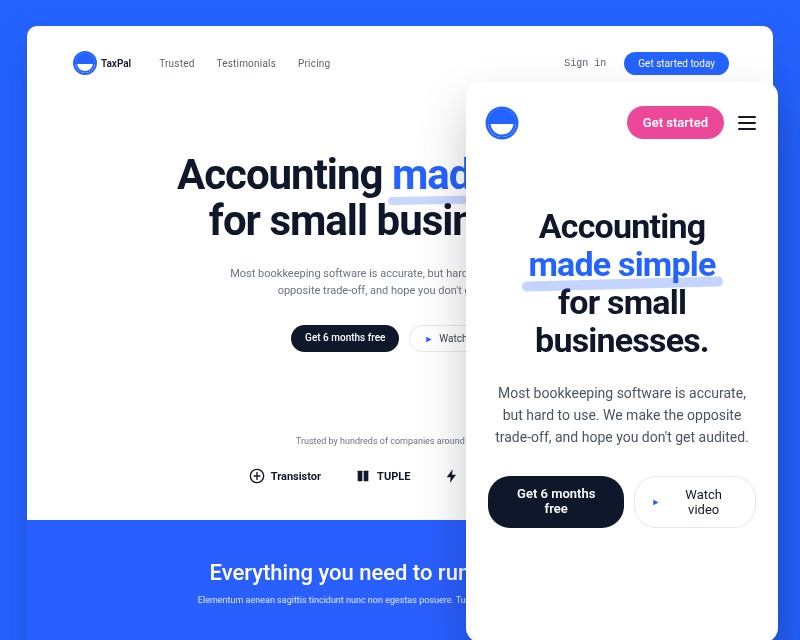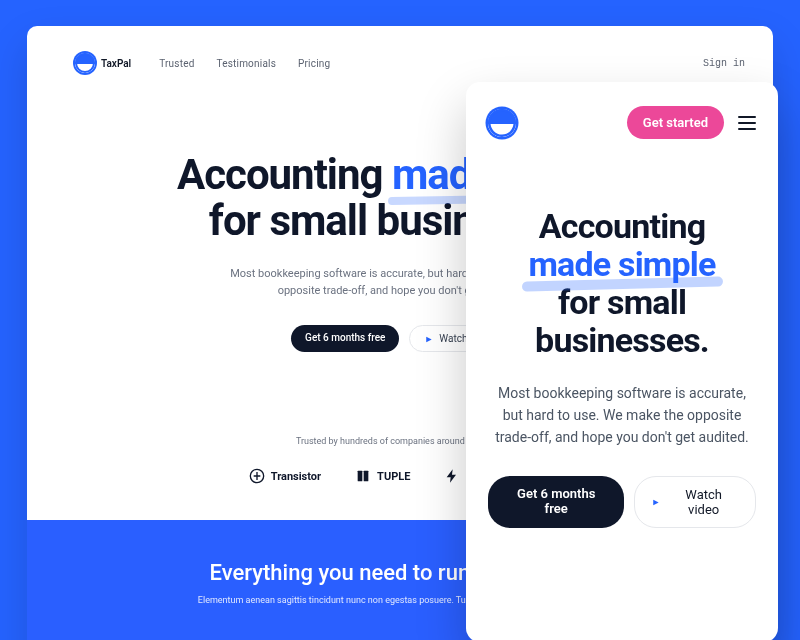--- a/index.html
+++ b/index.html
@@ -21,21 +21,21 @@
     background: #ffffff;
     border-radius: 10px;
     box-shadow: 0 18px 40px rgba(0,0,0,0.15);
     overflow: hidden;
     min-height: 700px;
   }
   .desktop-header {
     display: flex;
     align-items: center;
     justify-content: space-between;
-    padding: 18px 28px 0 48px;
+    padding: 18px 44px 0 48px;
     height: 56px;
   }
   .dh-left { display: flex; align-items: center; gap: 28px; }
   .dh-nav  { display: flex; gap: 22px; }
   .dh-nav a { font-size: 10px; color: #5b6270; letter-spacing: .2px; }
   .dh-right { display: flex; align-items: center; gap: 18px; }
   .dh-signin { font-size: 10px; color: #5b6270; font-family: Liberation Mono, monospace; }
   .dh-cta {
     background: #2563ff;
     color: #fff;
@@ -129,20 +129,21 @@
         <span>TaxPal</span>
       </div>
       <nav class="dh-nav">
         <a>Trusted</a>
         <a>Testimonials</a>
         <a>Pricing</a>
       </nav>
     </div>
     <div class="dh-right">
       <a class="dh-signin">Sign in</a>
+      <a class="dh-cta">Get started today</a>
     </div>
   </div>
 
   <div class="desktop-hero">
     <h1 class="hero-title">
       <span>Accounting </span><span class="hero-highlight">made simple</span><br>
       <span>for small businesses.</span>
     </h1>
     <p class="hero-sub">Most bookkeeping software is accurate, but hard to use. We make the opposite trade-off, and hope you don't get audited.</p>
     <div class="hero-ctas">

